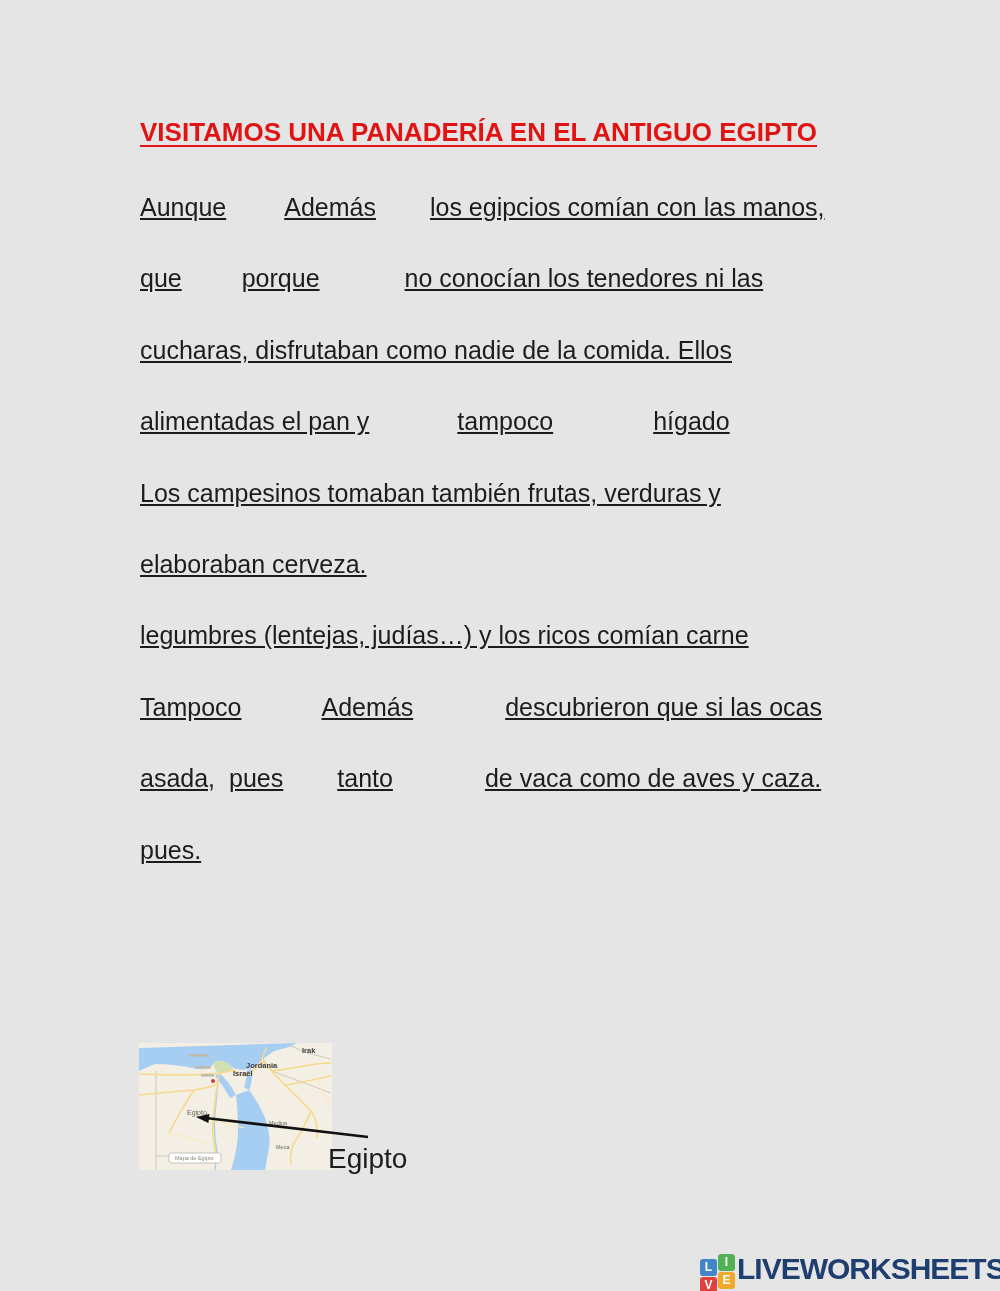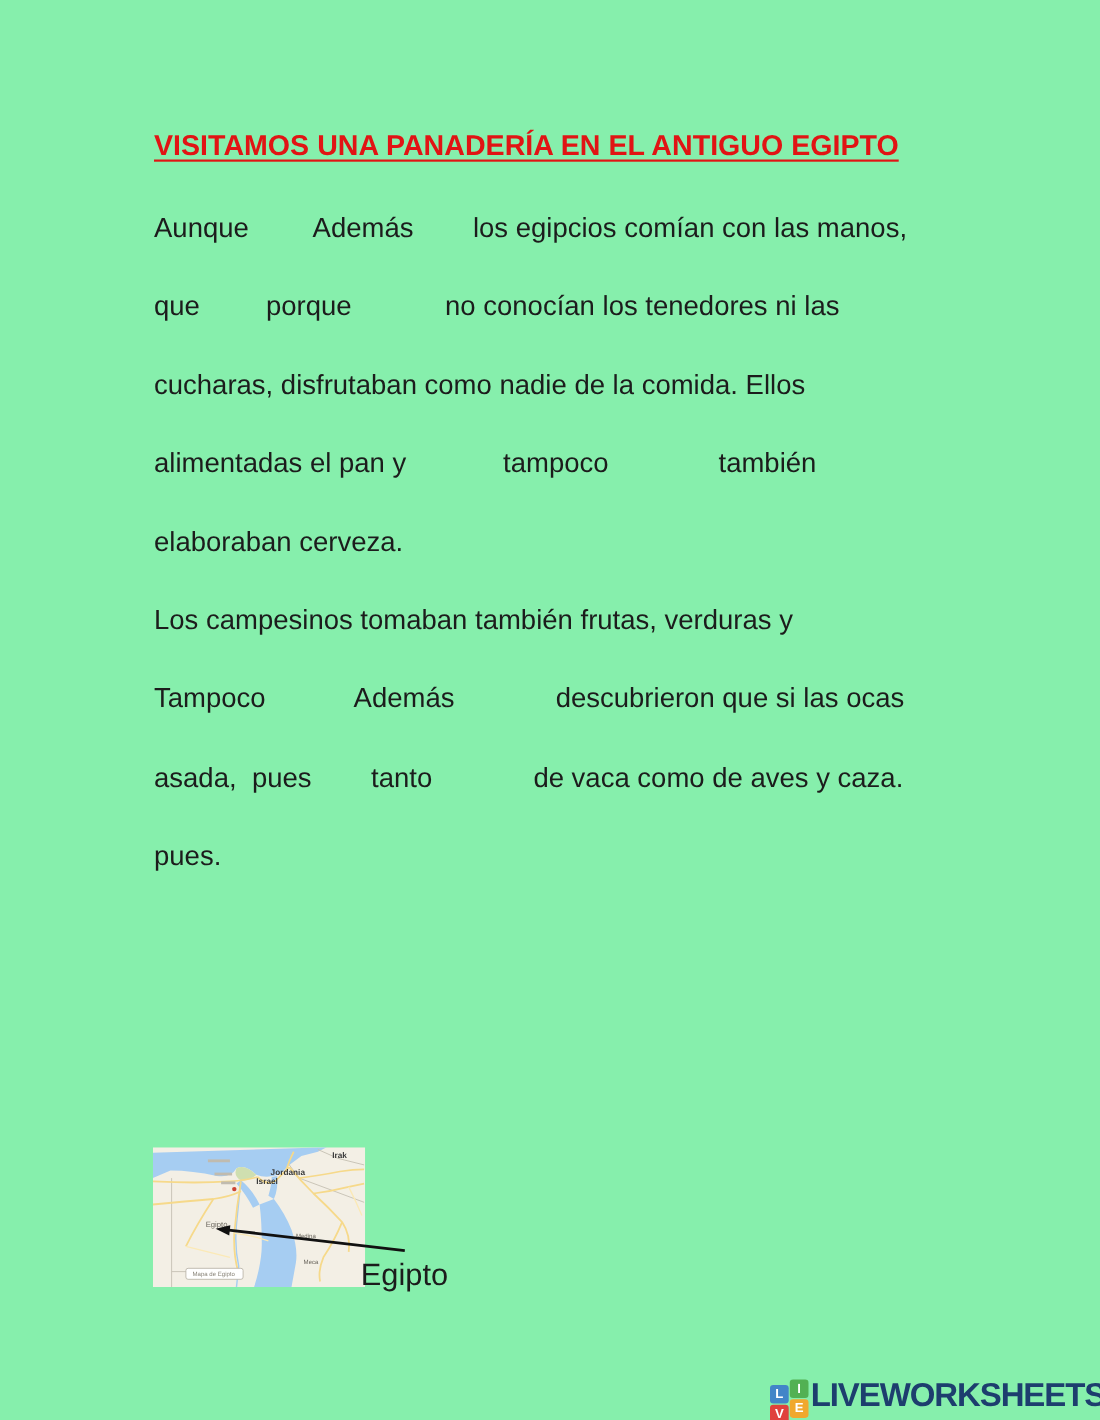--- a/index.html
+++ b/index.html
@@ -1,27 +1,27 @@
 <!DOCTYPE html>
 <html><head>
 <meta charset="utf-8">
 <style>
   html,body { margin:0; padding:0; background:#ffffff; }
   .page {
-    position:relative; width:1000px; height:1291px; background:#86efac;
+    position:relative; width:1000px; height:1291px; background:#e5e5e5;
     font-family:"Liberation Sans", sans-serif; color:#1c1c1c; overflow:hidden;
   }
   .title {
     position:absolute; left:140px; top:117px; margin:0;
     font-size:26px; font-weight:bold; color:#e11414;
     text-decoration:underline; text-decoration-thickness:2px; text-underline-offset:4px;
     white-space:nowrap; letter-spacing:0px;
   }
   .text-block { position:absolute; left:140px; top:172px; font-size:25px; }
-  .line { line-height:71.4px; white-space:nowrap; height:71.4px; }
+  .line { line-height:71.4px; white-space:nowrap; height:71.4px;text-decoration:underline; }
   .gap { display:inline-block; height:1px; vertical-align:baseline; }
   .choice { cursor:pointer; }
   
   .figure { position:absolute; left:139px; top:1043px; width:430px; height:145px;text-decoration:underline; }
   .map-svg { position:absolute; left:0; top:0; }
   .arrow-svg { position:absolute; left:0; top:0; pointer-events:none; }
   .caption {
     position:absolute; left:189px; top:100px; font-size:28px; color:#1c1c1c; white-space:nowrap;
   }
   
@@ -56,31 +56,34 @@
 
     <div class="line">
       <span class="choice">que</span><span class="gap" style="width:60px"></span><span class="choice">porque</span><span class="gap" style="width:85px"></span><span>no conocían los tenedores ni las</span>
     </div>
 
     <div class="line">
       <span>cucharas, disfrutaban como nadie de la comida. Ellos</span>
     </div>
 
     <div class="line">
-      <span>alimentadas el pan y</span><span class="gap" style="width:88px"></span><span class="choice">tampoco</span><span class="gap" style="width:100px"></span><span class="choice">también</span>
+      <span>alimentadas el pan y</span><span class="gap" style="width:88px"></span><span class="choice">tampoco</span><span class="gap" style="width:100px"></span><span class="choice">hígado</span>
+    </div>
+
+    <div class="line">
+      <span>Los campesinos tomaban también frutas, verduras y</span>
     </div>
 
     <div class="line">
       <span>elaboraban cerveza.</span>
     </div>
 
     <div class="line">
-      <span>Los campesinos tomaban también frutas, verduras y</span>
+      <span>legumbres (lentejas, judías…) y los ricos comían carne</span>
     </div>
-
 
     <div class="line">
       <span class="choice">Tampoco</span><span class="gap" style="width:80px"></span><span class="choice">Además</span><span class="gap" style="width:92px"></span><span>descubrieron que si las ocas</span>
     </div>
 
     <div class="line">
       <span>asada,</span><span class="gap" style="width:14px"></span><span class="choice">pues</span><span class="gap" style="width:54px"></span><span class="choice">tanto</span><span class="gap" style="width:92px"></span><span>de vaca como de aves y caza.</span>
     </div>
 
 

